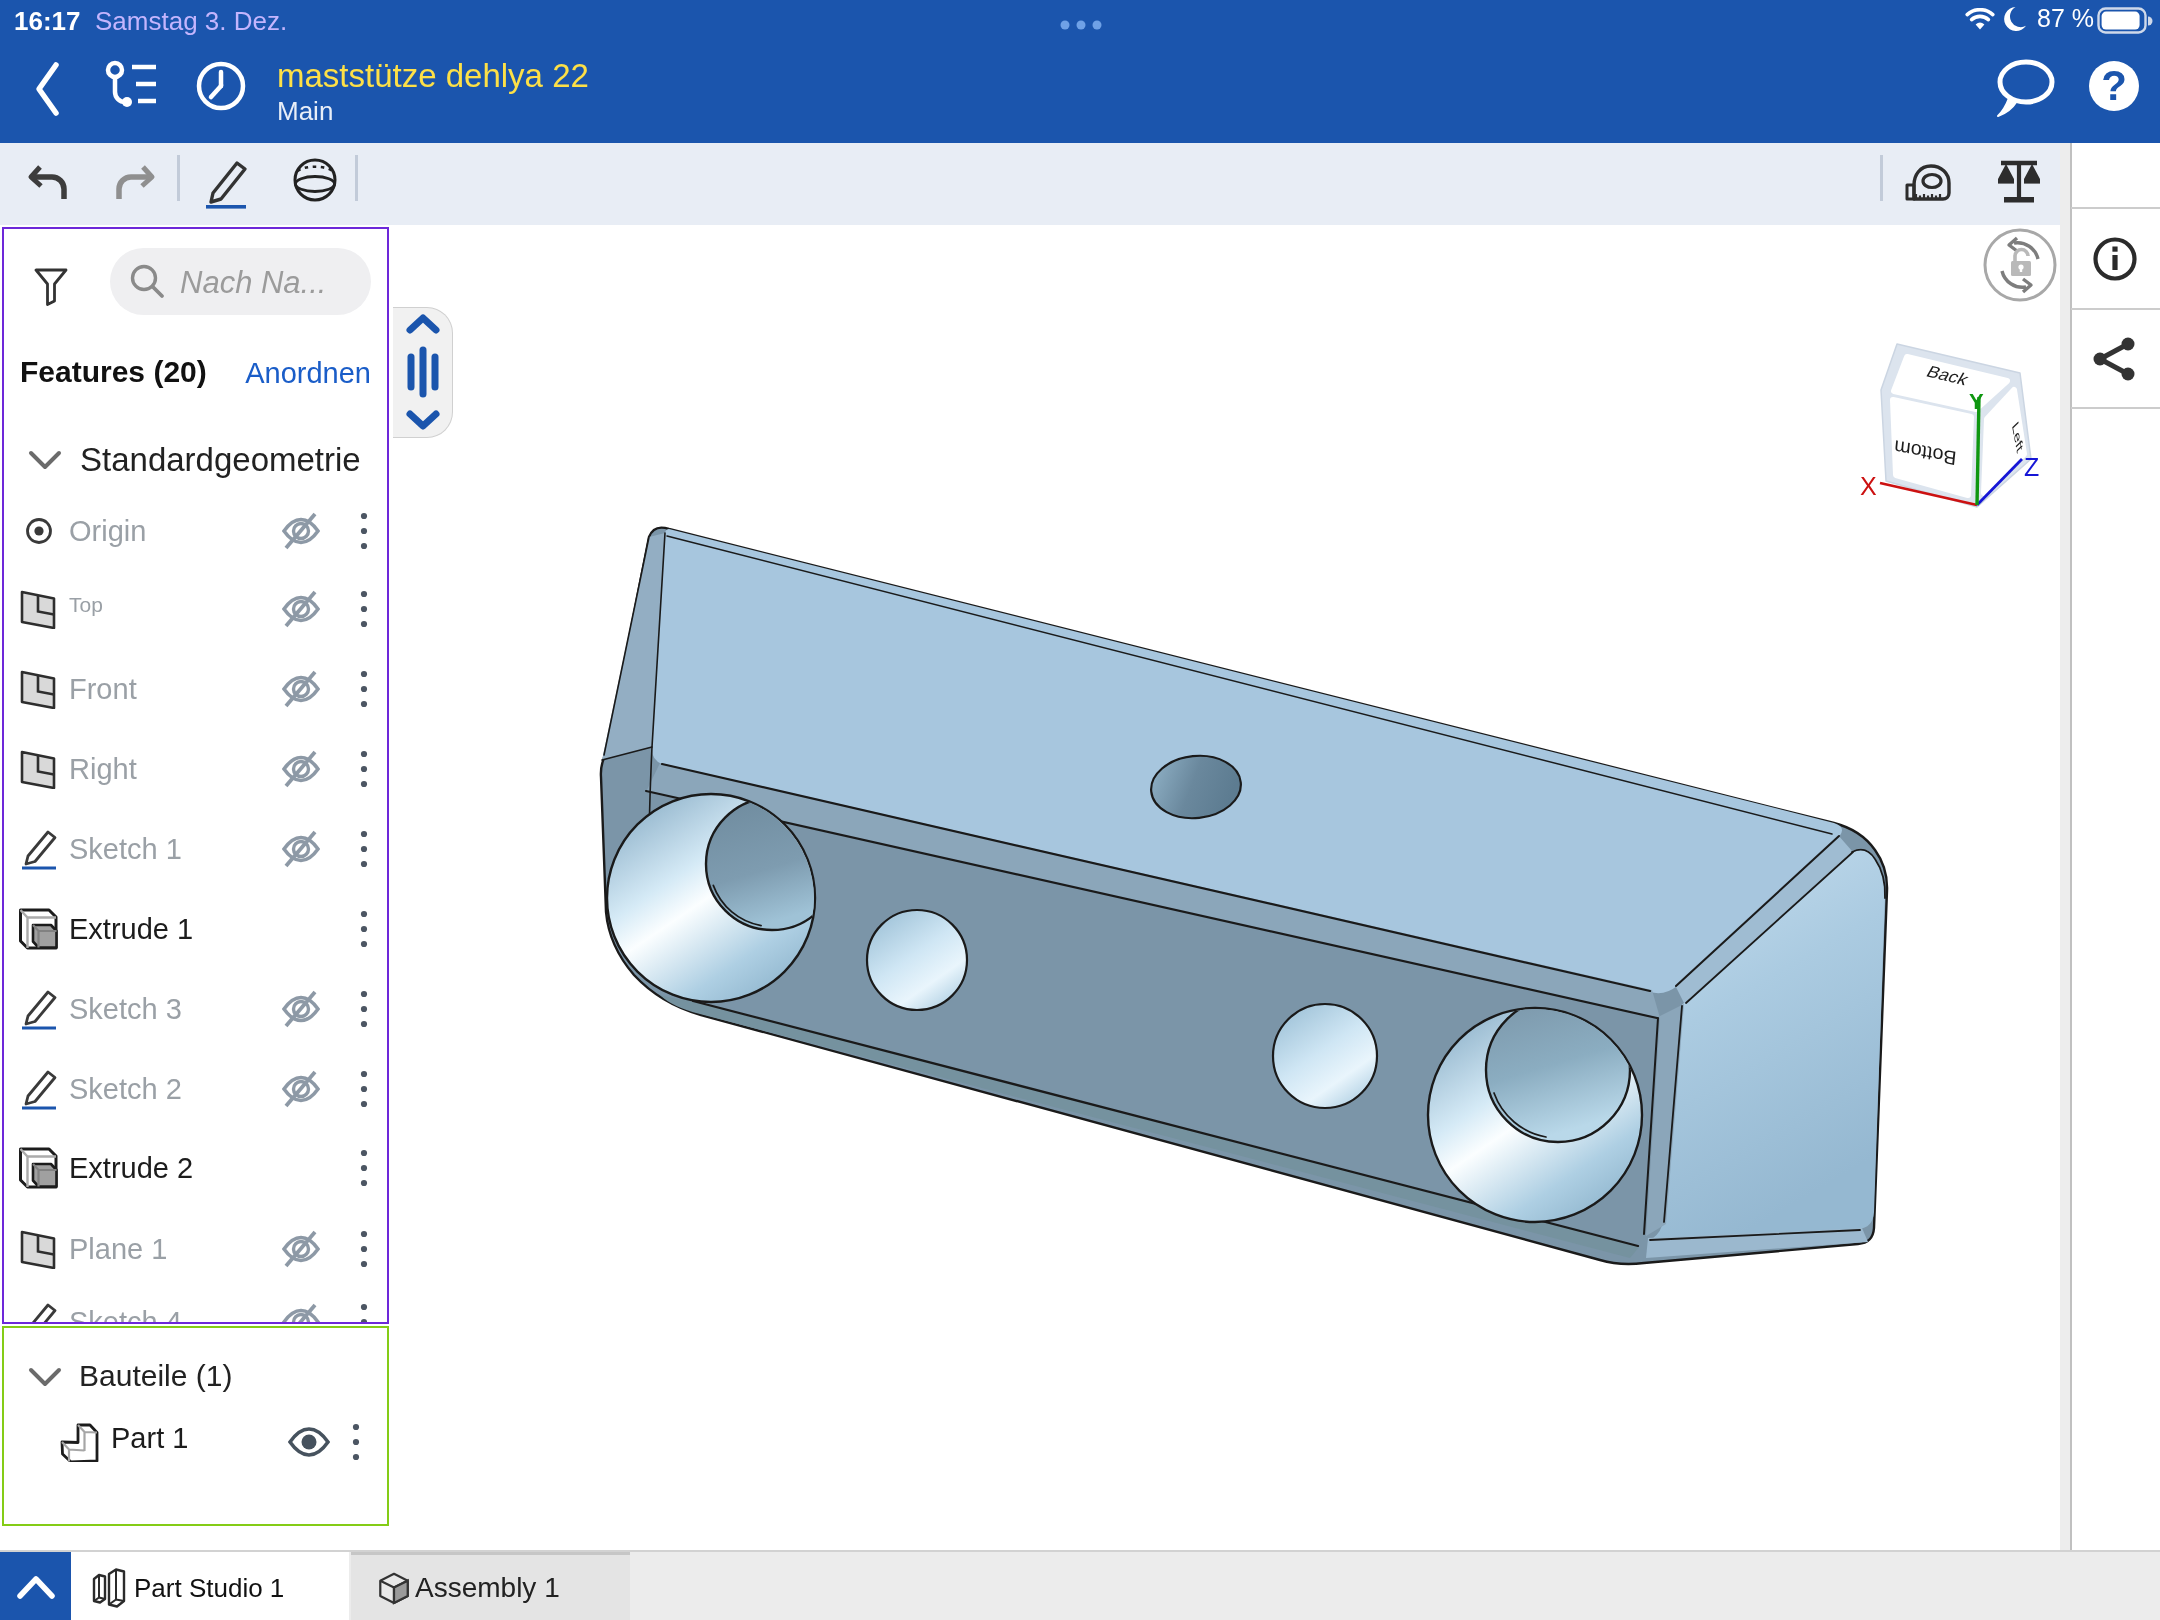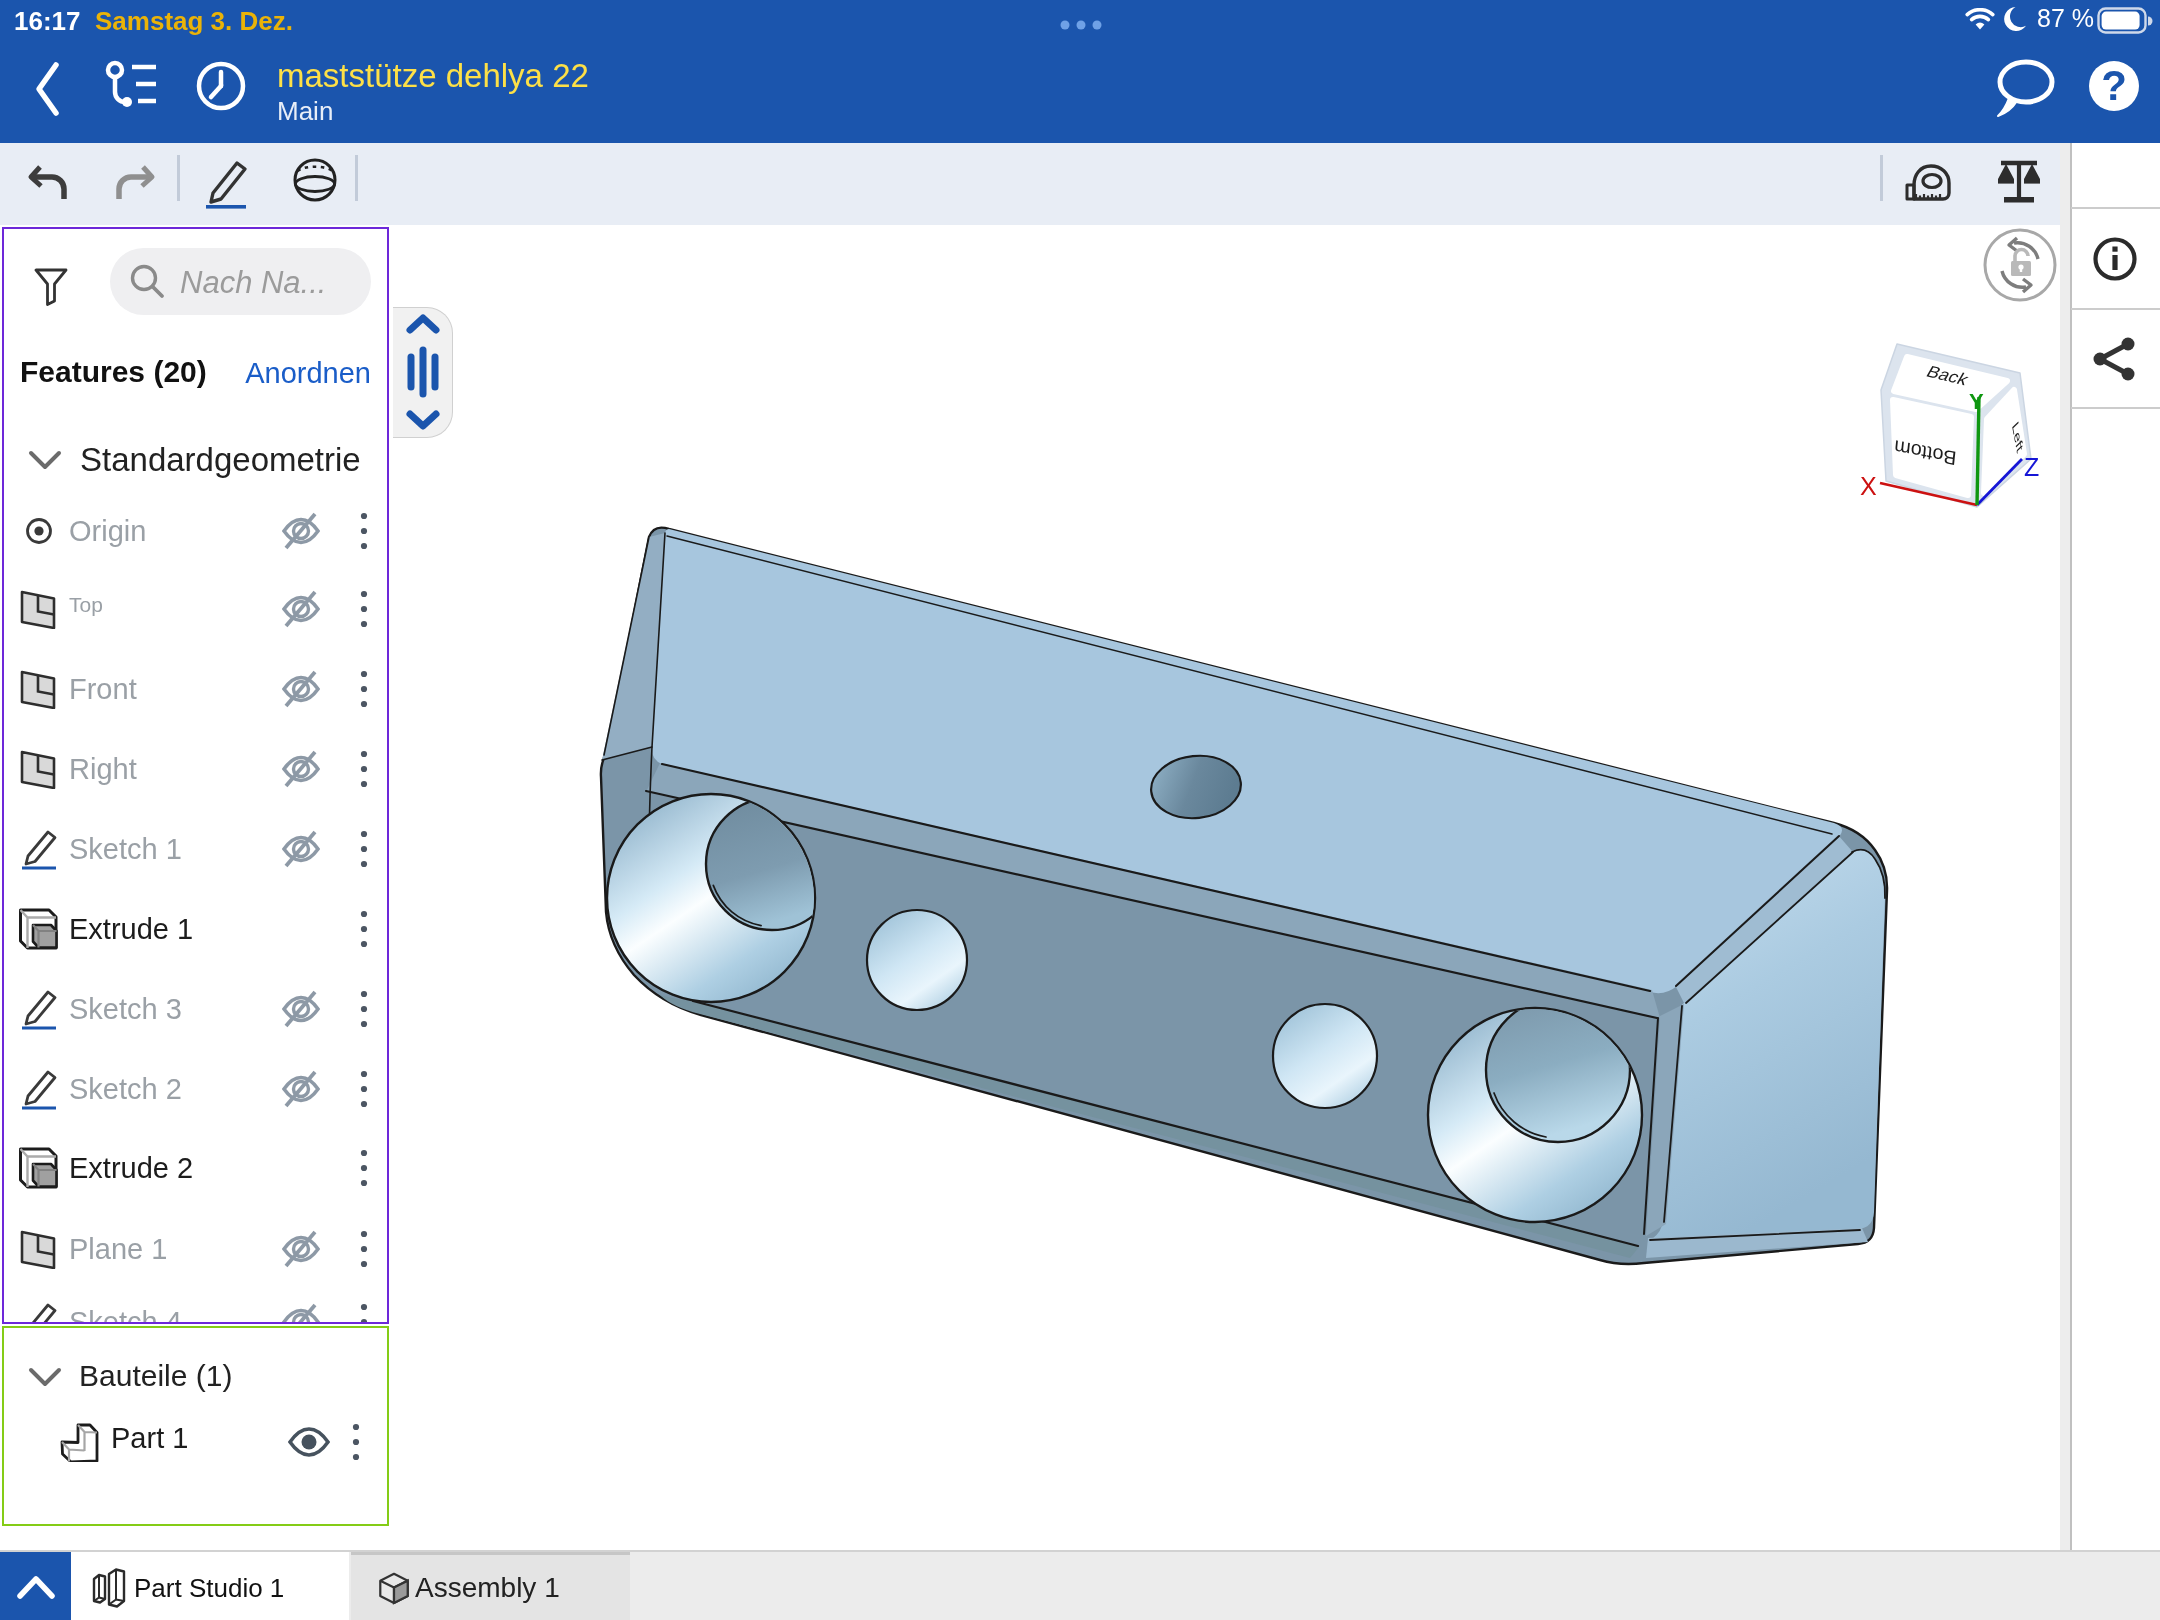--- a/index.html
+++ b/index.html
@@ -6,21 +6,21 @@
   body{width:2160px;height:1620px;position:relative;overflow:hidden;background:#fff;
        font-family:"Liberation Sans",sans-serif;-webkit-font-smoothing:antialiased;}
   .abs{position:absolute;}
 </style>
 </head>
 <body>
 
 <div class="abs" id="topbar" style="left:0;top:0;width:2160px;height:143px;background:#1b55ad;">
 
   <div class="abs" style="left:14px;top:6px;color:#fff;font-size:26px;font-weight:700;text-align:center;">16:17</div>
-  <div class="abs" style="left:95px;top:6px;color:#eab308;font-size:26px;font-weight:700;">Samstag 3. Dez.</div>
+  <div class="abs" style="left:95px;top:6px;color:#c4b5fd;font-size:26px;font-weight:400;">Samstag 3. Dez.</div>
   <svg class="abs" style="left:1056px;top:17px" width="50" height="16" viewBox="0 0 50 16">
     <circle cx="9" cy="8" r="4.5" fill="#6fa1e6"></circle>
       <circle cx="25" cy="8" r="4.5" fill="#6fa1e6"></circle>
       <circle cx="41" cy="8" r="4.5" fill="#6fa1e6"></circle>
   </svg>
 
   <svg class="abs" style="left:1964px;top:8px" width="32" height="24" viewBox="0 0 32 24">
     <path d="M16 21.5 L11.6 16.4 a7 7 0 0 1 8.8 0 Z" fill="#fff"></path>
     <path d="M7.6 11.6 a12.5 12.5 0 0 1 16.8 0" fill="none" stroke="#fff" stroke-width="3.6" stroke-linecap="round"></path>
     <path d="M3.2 6.6 a19 19 0 0 1 25.6 0" fill="none" stroke="#fff" stroke-width="3.6" stroke-linecap="round"></path>

